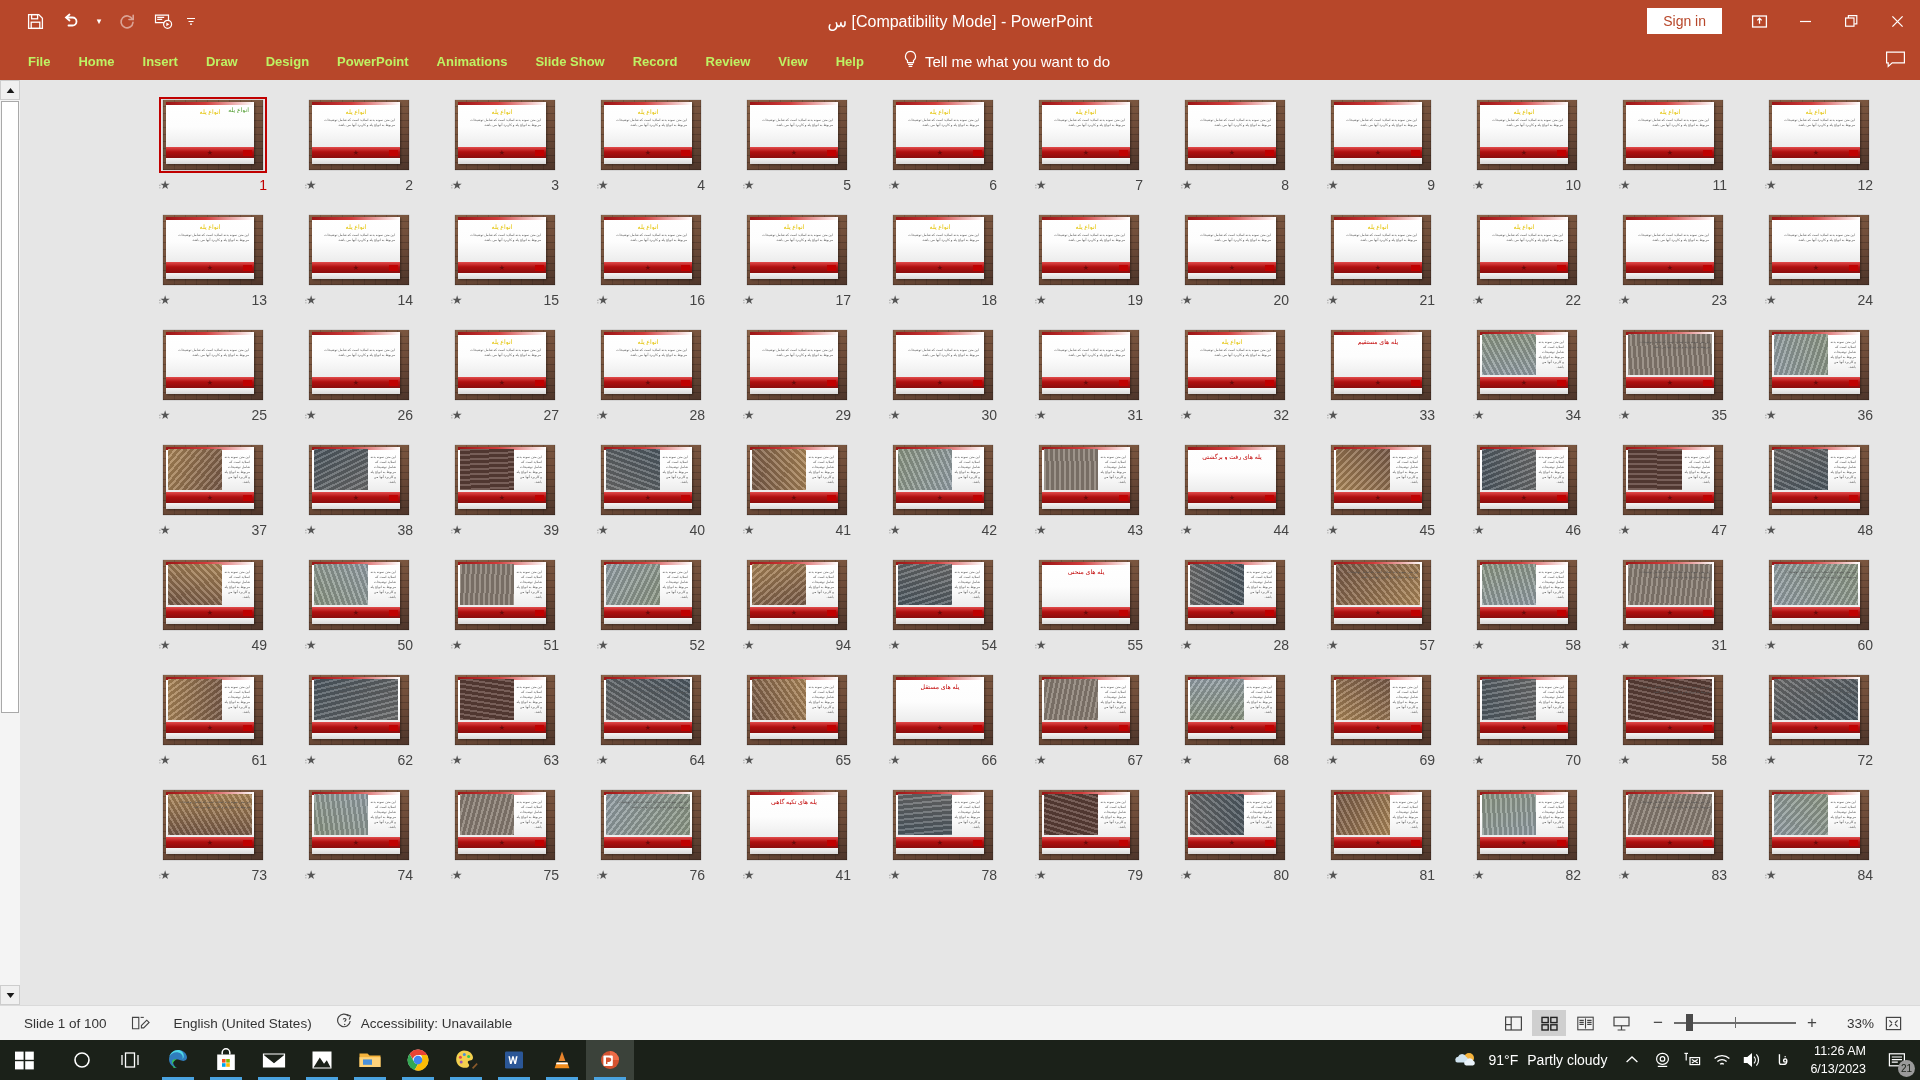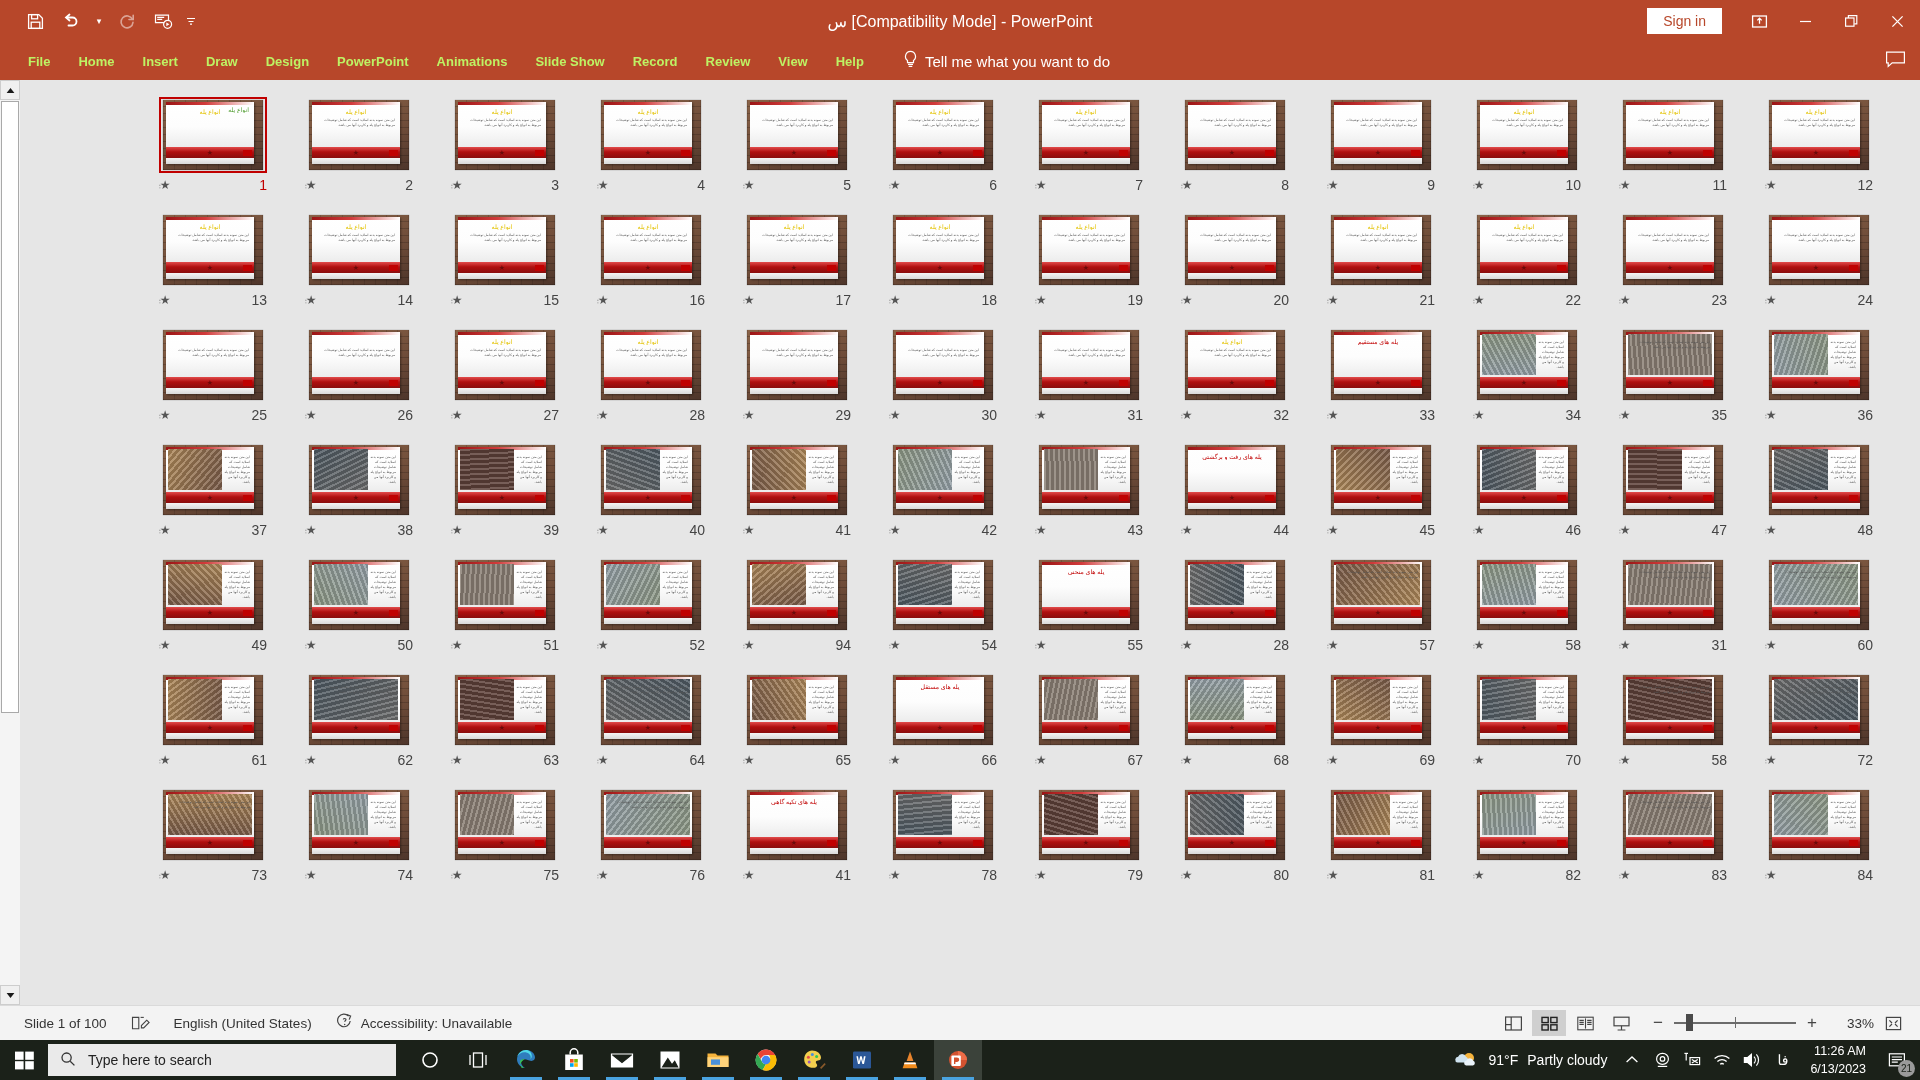--- a/index.html
+++ b/index.html
@@ -2016,29 +2016,20 @@
 
 <div class="taskbar">
   <div class="start-btn">
     <svg width="21" height="21" viewBox="0 0 21 21">
       <rect x="1" y="1.6" width="8.6" height="8.2" fill="#fff"></rect>
       <rect x="11.2" y="1.6" width="8.6" height="8.2" fill="#fff"></rect>
       <rect x="1" y="11.2" width="8.6" height="8.2" fill="#fff"></rect>
       <rect x="11.2" y="11.2" width="8.6" height="8.2" fill="#fff"></rect>
     </svg>
   </div>
-  <div class="tb-search">
-    <span>
-      <svg width="16" height="16" viewBox="0 0 16 16" fill="none" stroke="#333" stroke-width="1.3">
-        <circle cx="6.6" cy="6.6" r="4.6"></circle>
-          <path d="M10.2 10.2 14.4 14.4"></path>
-      </svg>
-    </span>
-    <span>Type here to search</span>
-  </div>
 
   <div class="tb-icons">
     <div class="tb-icon">
       <svg width="20" height="20" viewBox="0 0 20 20" fill="none" stroke="#fff" stroke-width="1.6">
           <circle cx="10" cy="10" r="7"></circle>
         </svg>
     </div>
     <div class="tb-icon">
       <svg width="22" height="18" viewBox="0 0 22 18" fill="none" stroke="#fff" stroke-width="1.3">
         <rect x="6.5" y="2" width="9" height="14"></rect>

